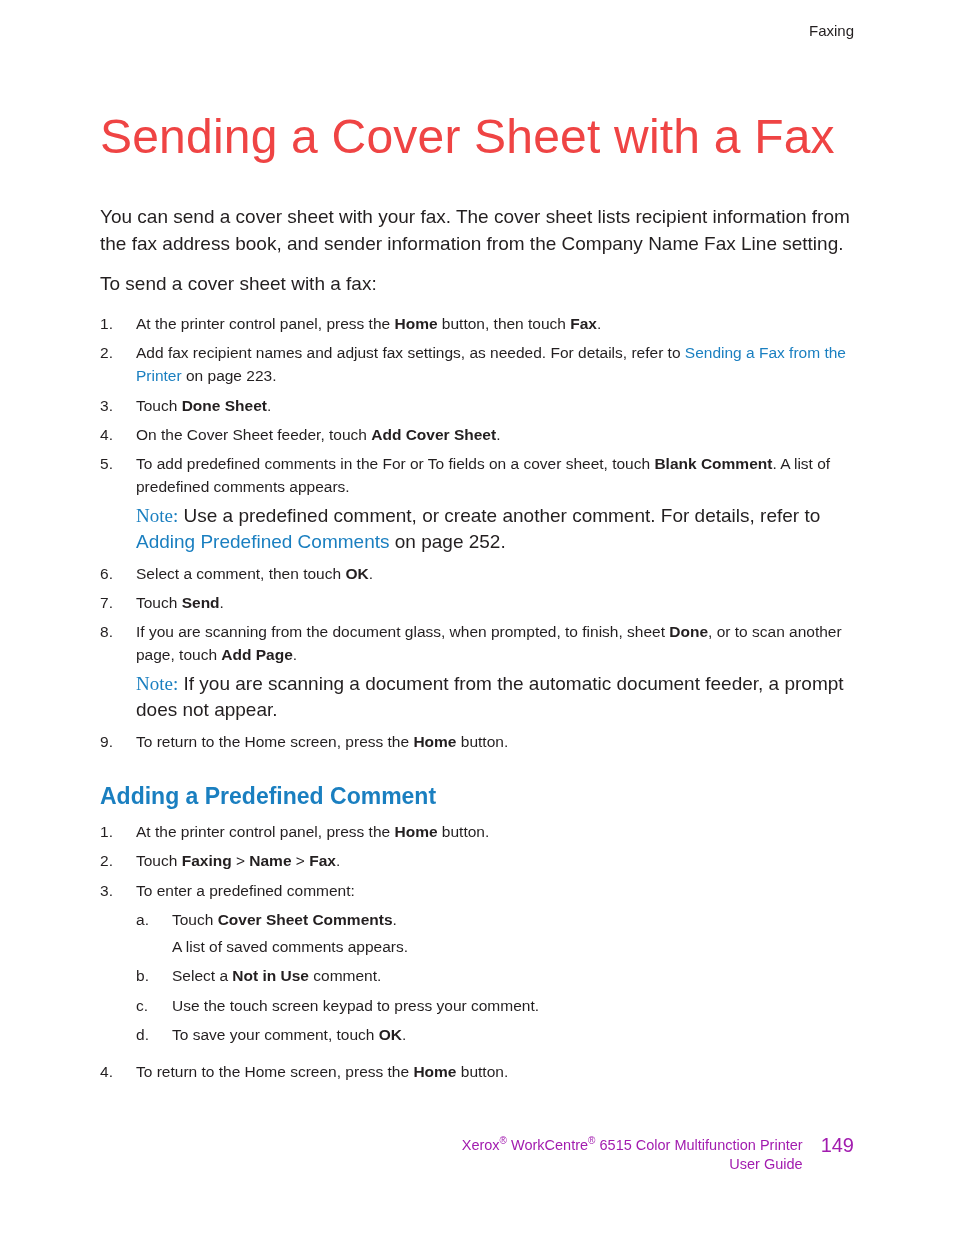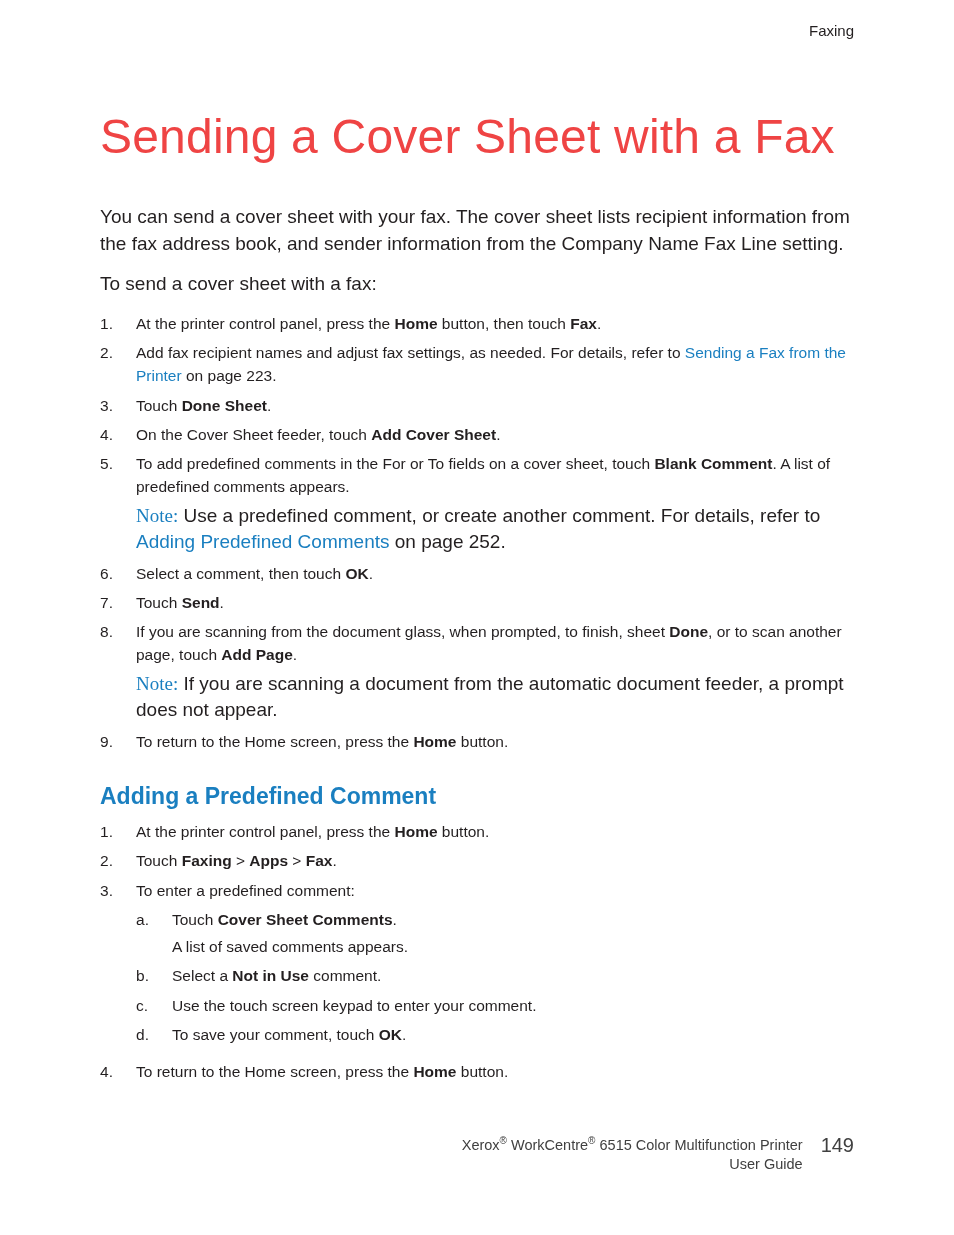--- a/index.html
+++ b/index.html
@@ -84,21 +84,21 @@
   }
   .link {
     color: #1a7fc0;
   }
   .footer {
     position: absolute;
     bottom: 60px;
     left: 100px;
     right: 100px;
     font-size: 14.5px;
-    color: #404040;
+    color: #a21caf;
   }
   .footer-inner {
     display: flex;
     justify-content: flex-end;
     align-items: flex-start;
     gap: 18px;
   }
   .footer-text {
     text-align: right;
     line-height: 1.35;
@@ -138,30 +138,30 @@
       <span>If you are scanning from the document glass, when prompted, to finish, sheet </span><b>Done</b><span>, or to scan another page, touch </span><b>Add Page</b><span>.</span>
       <p class="sub-para"><span class="note-label">Note:</span><span> If you are scanning a document from the automatic document feeder, a prompt does not appear.</span></p>
     </li>
     <li><span>To return to the Home screen, press the </span><b>Home</b><span> button.</span></li>
   </ol>
 
   <h2>Adding a Predefined Comment</h2>
 
   <ol>
     <li><span>At the printer control panel, press the </span><b>Home</b><span> button.</span></li>
-    <li><span>Touch </span><b>Faxing</b><span> &gt; </span><b>Apps</b><span> &gt; </span><b>Fax</b><span>.</span></li>
+    <li><span>Touch </span><b>Faxing</b><span> &gt; </span><b>Name</b><span> &gt; </span><b>Fax</b><span>.</span></li>
     <li>
       <span>To enter a predefined comment:</span>
       <ol class="alpha">
         <li>
           <span>Touch </span><b>Cover Sheet Comments</b><span>.</span>
           <div class="sub-para">A list of saved comments appears.</div>
         </li>
         <li><span>Select a </span><b>Not in Use</b><span> comment.</span></li>
-        <li>Use the touch screen keypad to enter your comment.</li>
+        <li>Use the touch screen keypad to press your comment.</li>
         <li><span>To save your comment, touch </span><b>OK</b><span>.</span></li>
       </ol>
     </li>
     <li><span>To return to the Home screen, press the </span><b>Home</b><span> button.</span></li>
   </ol>
 
   <div class="footer">
     <div class="footer-inner">
       <div class="footer-text">
         <div><span>Xerox</span><span class="sup">®</span><span> WorkCentre</span><span class="sup">®</span><span> 6515 Color Multifunction Printer</span></div>

